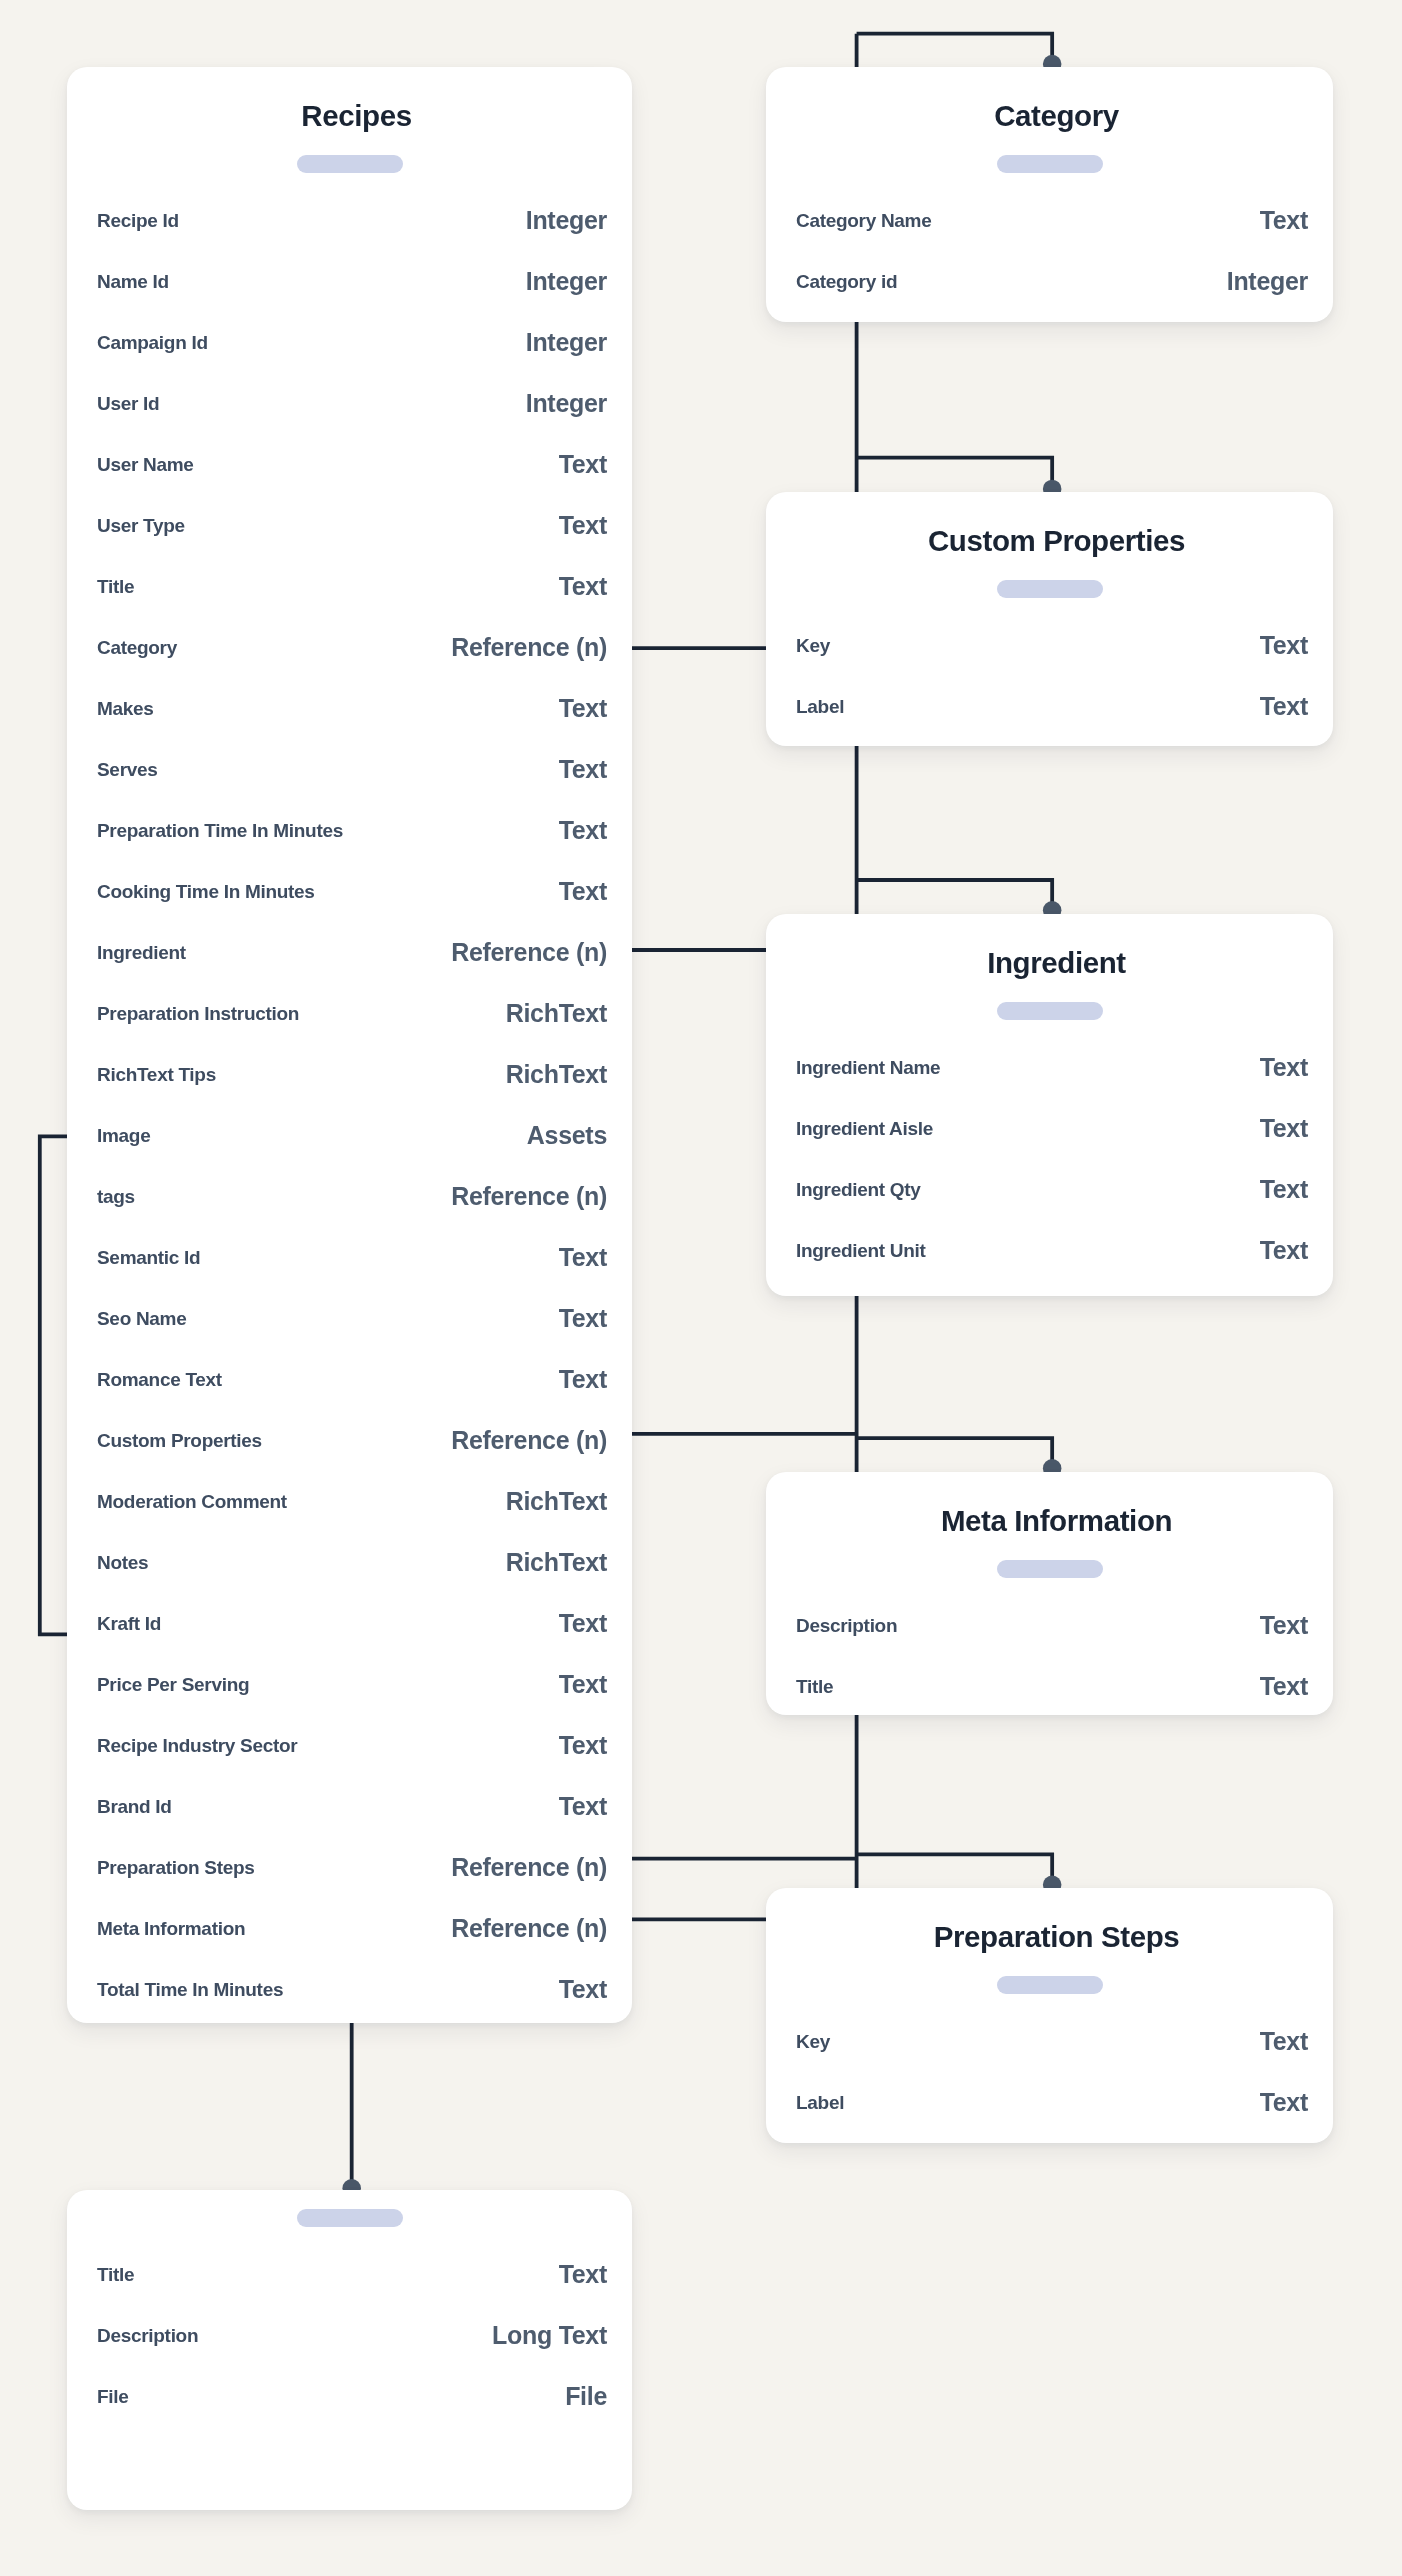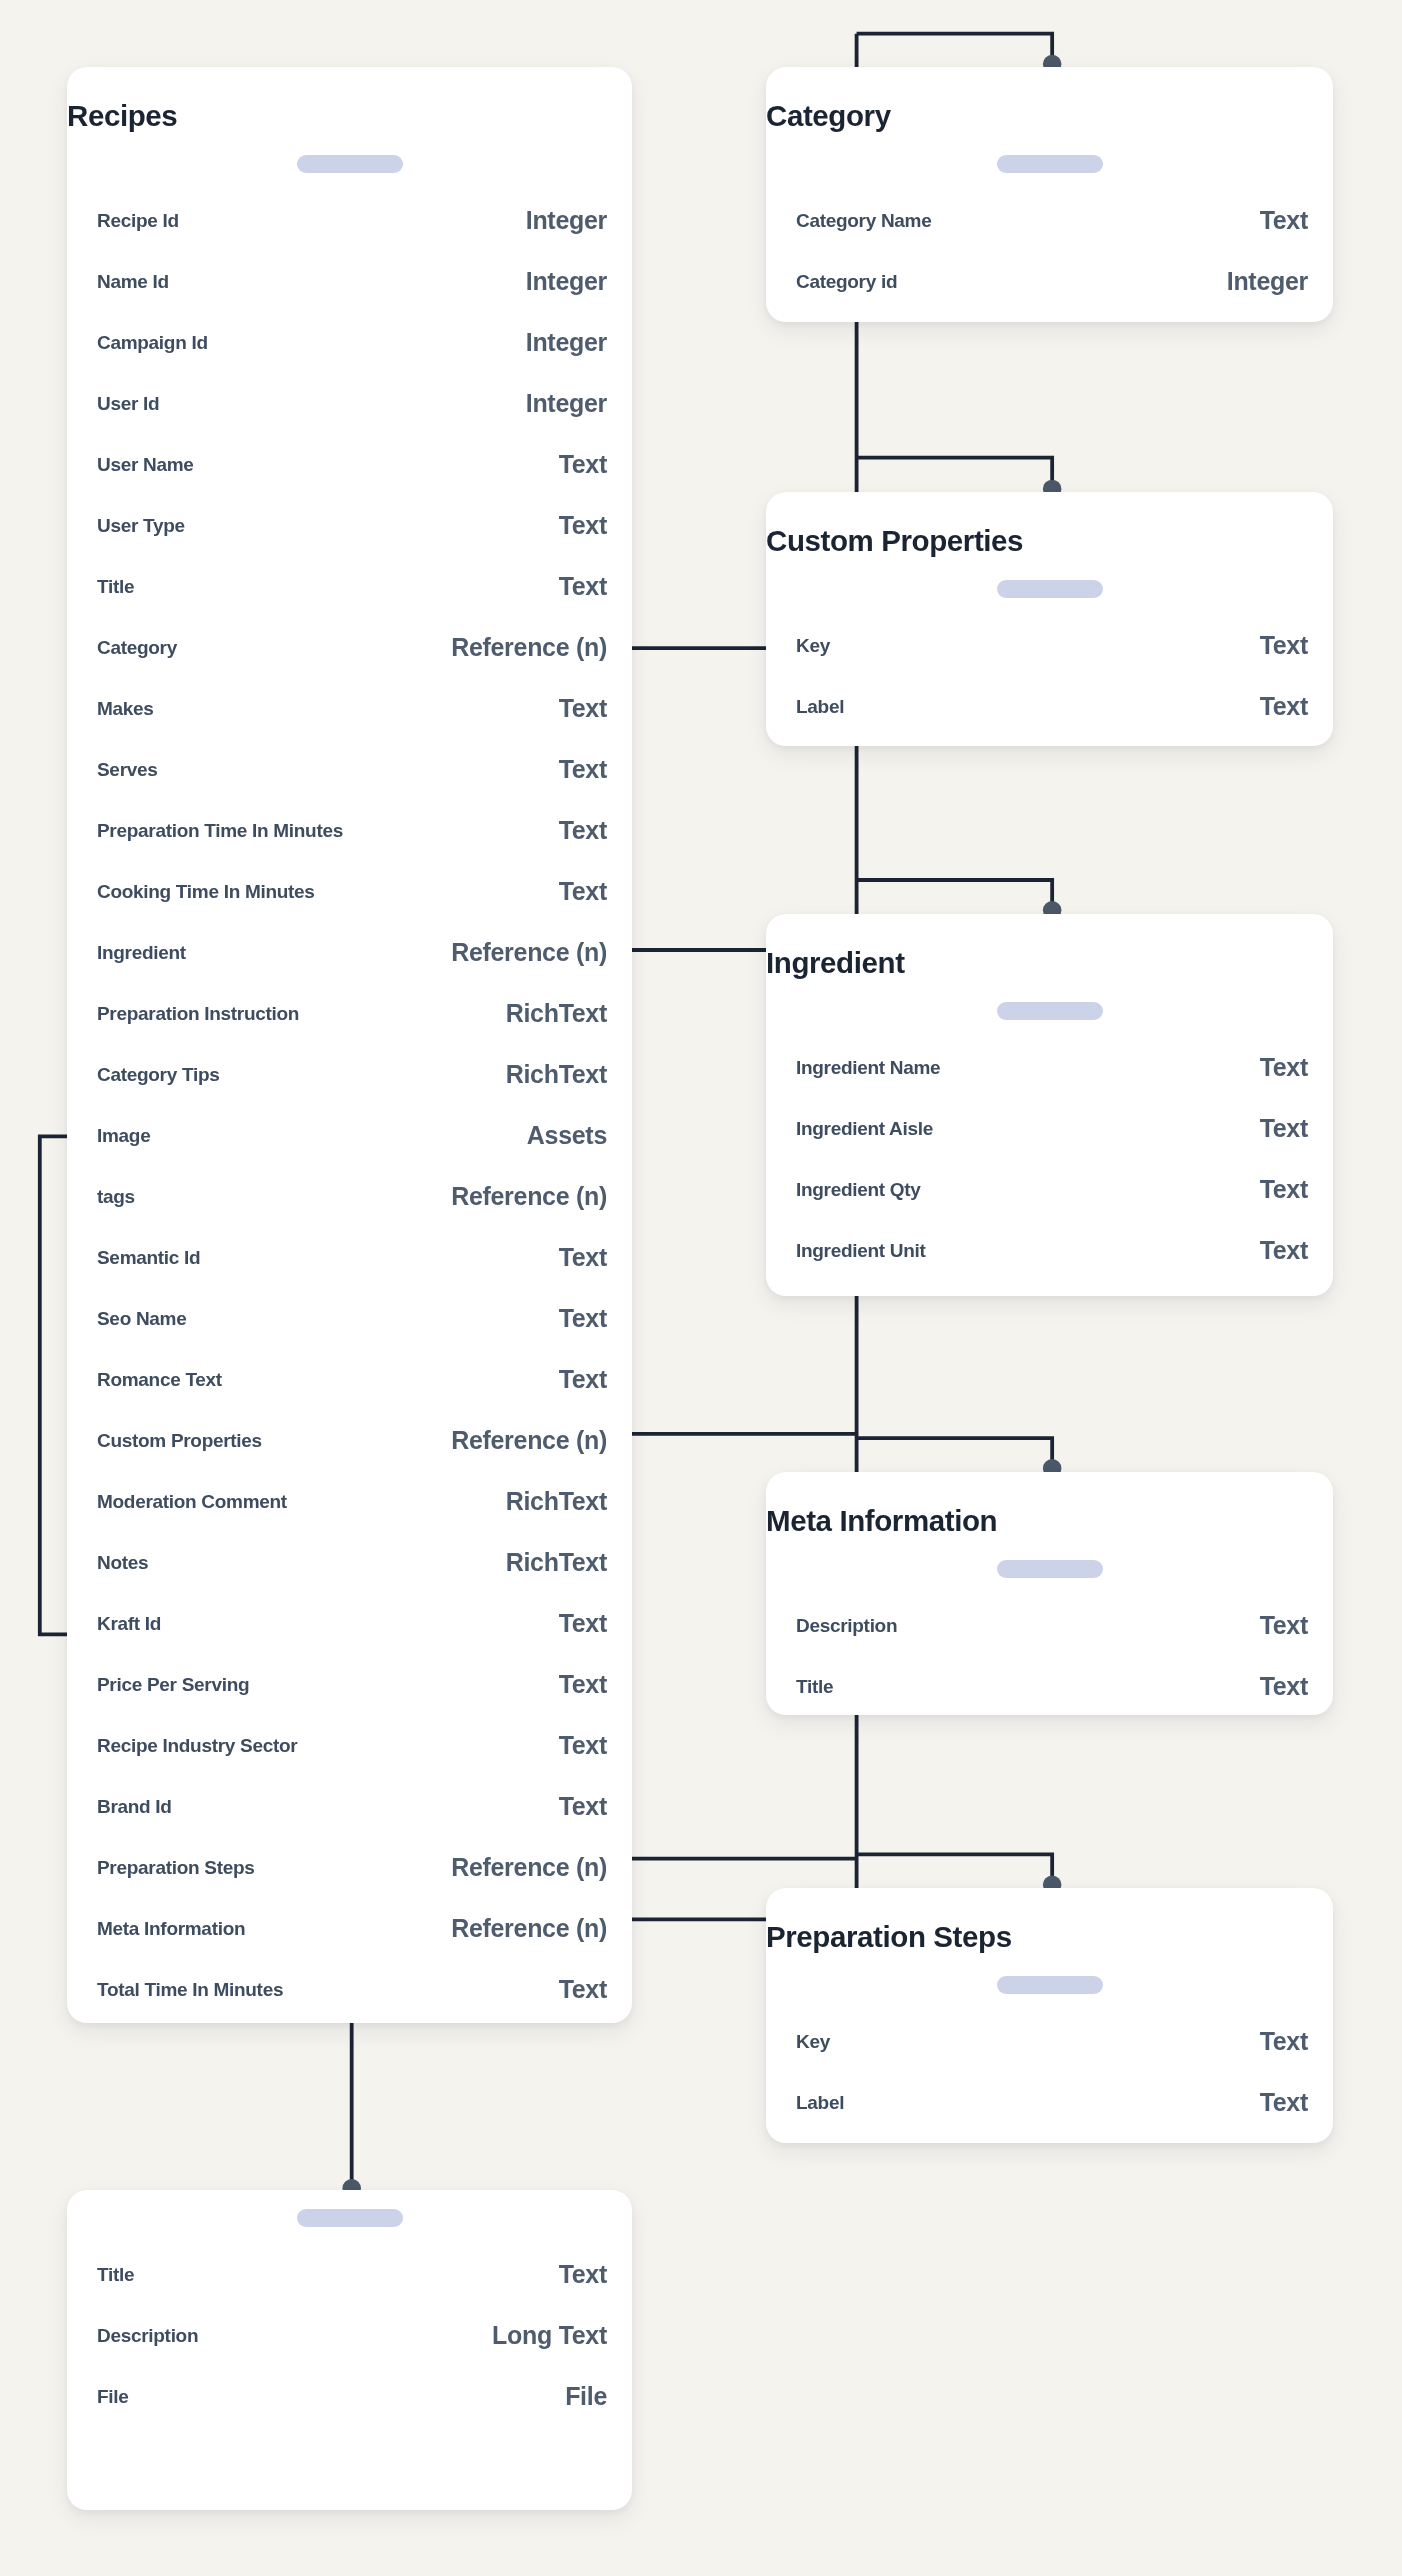--- a/index.html
+++ b/index.html
@@ -35,25 +35,27 @@
   .entity-card{
     position:absolute;
     background:var(--card);
     border-radius:20px;
     box-shadow:0 8.4px 22px rgba(25,35,55,.07), 0 2.5px 6.7px rgba(25,35,55,.05);
     z-index:1;
     box-sizing:border-box;
   }
   .entity-title{
     margin-top:29px;
+    text-align:center;
     font-size:29.5px;
     line-height:40px;
     font-weight:700;
     letter-spacing:-0.4px;
     color:var(--title);
+    margin-left:14px;
   }
   .title-pill{
     display:block;
     margin:18.5px auto 0 auto;
     width:106px;height:18.5px;
     border-radius:9.3px;
     background:var(--pill);
   }
   .rows{ margin-top:17px; }
   .field-row{
@@ -182,21 +184,21 @@
     <span class="field-label">Ingredient</span>
     <span class="field-type">Reference (n)</span>
   </div>
 
   <div class="field-row">
     <span class="field-label">Preparation Instruction</span>
     <span class="field-type">RichText</span>
   </div>
 
   <div class="field-row">
-    <span class="field-label">Category Tips</span>
+    <span class="field-label">RichText Tips</span>
     <span class="field-type">RichText</span>
   </div>
 
   <div class="field-row">
     <span class="field-label">Image</span>
     <span class="field-type">Assets</span>
   </div>
 
   <div class="field-row">
     <span class="field-label">tags</span>

